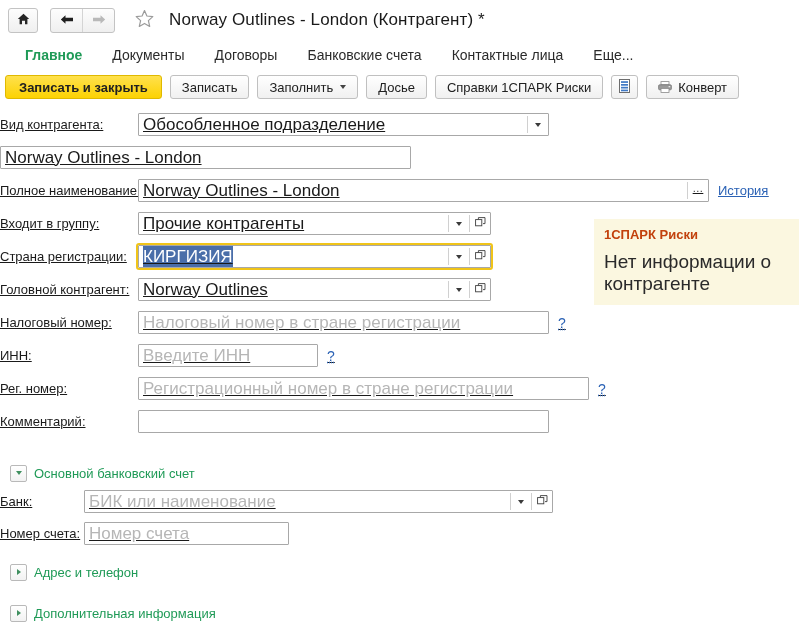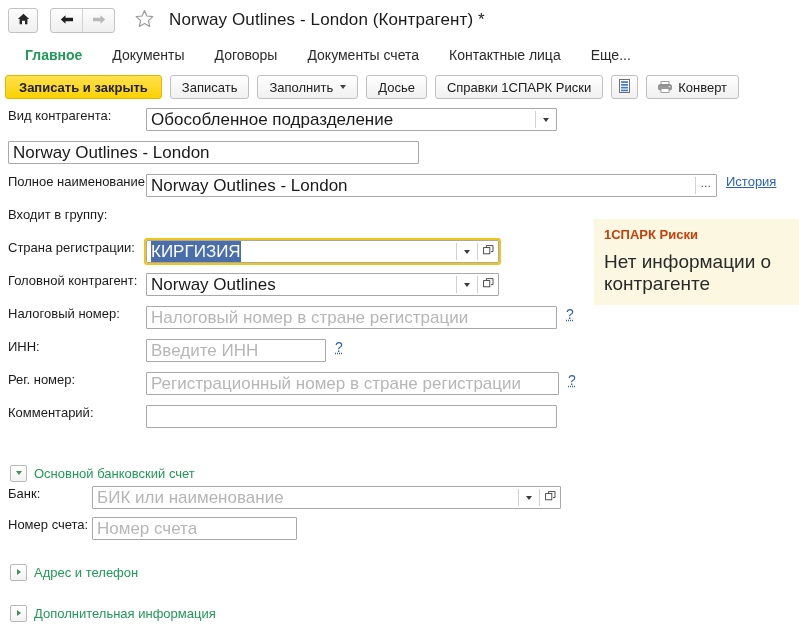--- a/index.html
+++ b/index.html
@@ -115,23 +115,24 @@
     border-right: 3.5px solid transparent;
     border-top: 4px solid #444;
   }
   .tbtn.iconbtn { padding: 0 7px; }
   .tbtn .btn-ico { margin-right: 6px; display: flex; align-items: center; }
 
   
   .form { position: relative; padding-top: 4px; }
   .row {
     display: flex;
+    align-items: center;
     height: 33px;
-    padding-left: 8px;
-    box-sizing: border-box;
+    box-sizing: border-box;
+    text-decoration: underline;
   }
   .lbl {
     font-size: 13px;
     color: #1a1a1a;
     text-align: left;
     white-space: nowrap;
     flex: 0 0 auto;
   }
   .lbl.w135 { width: 138px; }
 
@@ -305,21 +306,21 @@
     </span>
   </div>
 
   <div class="win-title">Norway Outlines - London (Контрагент) *</div>
 </div>
 
 <div class="tabbar">
   <div class="tab active">Главное</div>
   <div class="tab">Документы</div>
   <div class="tab">Договоры</div>
-  <div class="tab">Документы счета</div>
+  <div class="tab">Банковские счета</div>
   <div class="tab">Контактные лица</div>
   <div class="tab more">Еще...</div>
 </div>
 
 <div class="toolbar">
   <div class="tbtn primary">Записать и закрыть</div>
   <div class="tbtn">Записать</div>
   <div class="tbtn">
     <span>Заполнить</span>
     <span class="caret"></span>
@@ -374,122 +375,138 @@
     <div class="field" style="width:571px;">
       <div class="txt">Norway Outlines - London</div>
       <div class="sep"></div>
       <div class="ctl dots">...</div>
     </div>
     <div class="histlink">История</div>
   </div>
 
   <div class="row">
     <div class="lbl w135">Входит в группу:</div>
-  </div>
-
-  <div class="row">
-    <div class="lbl w135">Страна регистрации:</div>
-    <div class="field focused" style="width:353px;">
-      <div class="txt">
-          <span class="selhl">КИРГИЗИЯ</span>
-        </div>
+    <div class="field" style="width:353px;">
+      <div class="txt">Прочие контрагенты</div>
       <div class="sep"></div>
       <div class="ctl">
         <span class="dncaret"></span>
       </div>
       <div class="sep"></div>
       <div class="ctl">
         <span>
           <svg width="11" height="11" viewBox="0 0 11 11">
             <rect x="0.6" y="2.6" width="6.2" height="6.2" fill="#ffffff" stroke="#3c3c3c" stroke-width="0.9"></rect>
             <path d="M3.4 2.3 L3.4 0.6 L10.0 0.6 L10.0 6.6 L8.0 6.6" fill="none" stroke="#3c3c3c" stroke-width="0.9"></path>
           </svg>
         </span>
       </div>
     </div>
   </div>
 
   <div class="row">
-    <div class="lbl w135">Головной контрагент:</div>
-    <div class="field" style="width:353px;">
-      <div class="txt">Norway Outlines</div>
+    <div class="lbl w135">Страна регистрации:</div>
+    <div class="field focused" style="width:353px;">
+      <div class="txt">
+          <span class="selhl">КИРГИЗИЯ</span>
+        </div>
       <div class="sep"></div>
       <div class="ctl">
         <span class="dncaret"></span>
       </div>
       <div class="sep"></div>
       <div class="ctl">
         <span>
           <svg width="11" height="11" viewBox="0 0 11 11">
             <rect x="0.6" y="2.6" width="6.2" height="6.2" fill="#ffffff" stroke="#3c3c3c" stroke-width="0.9"></rect>
             <path d="M3.4 2.3 L3.4 0.6 L10.0 0.6 L10.0 6.6 L8.0 6.6" fill="none" stroke="#3c3c3c" stroke-width="0.9"></path>
           </svg>
         </span>
       </div>
     </div>
   </div>
 
   <div class="row">
-    <div class="lbl w135">Налоговый номер:</div>
-    <div class="field" style="width:411px;">
-      <div class="txt ph">Налоговый номер в стране регистрации</div>
-    </div>
-    <div class="helpq">?</div>
-  </div>
-
-  <div class="row">
-    <div class="lbl w135">ИНН:</div>
-    <div class="field" style="width:180px;">
-      <div class="txt ph">Введите ИНН</div>
-    </div>
-    <div class="helpq">?</div>
-  </div>
-
-  <div class="row">
-    <div class="lbl w135">Рег. номер:</div>
-    <div class="field" style="width:413px;">
-      <div class="txt ph">Регистрационный номер в стране регистрации</div>
-    </div>
-    <div class="helpq">?</div>
-  </div>
-
-  <div class="row">
-    <div class="lbl w135">Комментарий:</div>
-    <div class="field" style="width:411px;">
-      <div class="txt"></div>
-    </div>
-  </div>
-
-  <div class="grouprow" style="margin-top:22px;">
-    <div class="toggler">
-      <span class="chev-d"></span>
-    </div>
-    <div class="grouplabel">Основной банковский счет</div>
-  </div>
-
-  <div class="row" style="height:31px;">
-    <div class="lbl" style="width:84px;">Банк:</div>
-    <div class="field" style="width:469px;">
-      <div class="txt ph">БИК или наименование</div>
+    <div class="lbl w135">Головной контрагент:</div>
+    <div class="field" style="width:353px;">
+      <div class="txt">Norway Outlines</div>
       <div class="sep"></div>
       <div class="ctl">
         <span class="dncaret"></span>
       </div>
       <div class="sep"></div>
       <div class="ctl">
         <span>
           <svg width="11" height="11" viewBox="0 0 11 11">
             <rect x="0.6" y="2.6" width="6.2" height="6.2" fill="#ffffff" stroke="#3c3c3c" stroke-width="0.9"></rect>
             <path d="M3.4 2.3 L3.4 0.6 L10.0 0.6 L10.0 6.6 L8.0 6.6" fill="none" stroke="#3c3c3c" stroke-width="0.9"></path>
           </svg>
         </span>
       </div>
     </div>
   </div>
 
+  <div class="row">
+    <div class="lbl w135">Налоговый номер:</div>
+    <div class="field" style="width:411px;">
+      <div class="txt ph">Налоговый номер в стране регистрации</div>
+    </div>
+    <div class="helpq">?</div>
+  </div>
+
+  <div class="row">
+    <div class="lbl w135">ИНН:</div>
+    <div class="field" style="width:180px;">
+      <div class="txt ph">Введите ИНН</div>
+    </div>
+    <div class="helpq">?</div>
+  </div>
+
+  <div class="row">
+    <div class="lbl w135">Рег. номер:</div>
+    <div class="field" style="width:451px;">
+      <div class="txt ph">Регистрационный номер в стране регистрации</div>
+    </div>
+    <div class="helpq">?</div>
+  </div>
+
+  <div class="row">
+    <div class="lbl w135">Комментарий:</div>
+    <div class="field" style="width:411px;">
+      <div class="txt"></div>
+    </div>
+  </div>
+
+  <div class="grouprow" style="margin-top:22px;">
+    <div class="toggler">
+      <span class="chev-d"></span>
+    </div>
+    <div class="grouplabel">Основной банковский счет</div>
+  </div>
+
+  <div class="row" style="height:31px;">
+    <div class="lbl" style="width:84px;">Банк:</div>
+    <div class="field" style="width:469px;">
+      <div class="txt ph">БИК или наименование</div>
+      <div class="sep"></div>
+      <div class="ctl">
+        <span class="dncaret"></span>
+      </div>
+      <div class="sep"></div>
+      <div class="ctl">
+        <span>
+          <svg width="11" height="11" viewBox="0 0 11 11">
+            <rect x="0.6" y="2.6" width="6.2" height="6.2" fill="#ffffff" stroke="#3c3c3c" stroke-width="0.9"></rect>
+            <path d="M3.4 2.3 L3.4 0.6 L10.0 0.6 L10.0 6.6 L8.0 6.6" fill="none" stroke="#3c3c3c" stroke-width="0.9"></path>
+          </svg>
+        </span>
+      </div>
+    </div>
+  </div>
+
   <div class="row" style="height:33px;">
     <div class="lbl" style="width:84px;">Номер счета:</div>
     <div class="field" style="width:205px;">
       <div class="txt ph">Номер счета</div>
     </div>
   </div>
 
   <div class="grouprow" style="margin-top:9px;">
     <div class="toggler">
       <span class="chev-r"></span>

